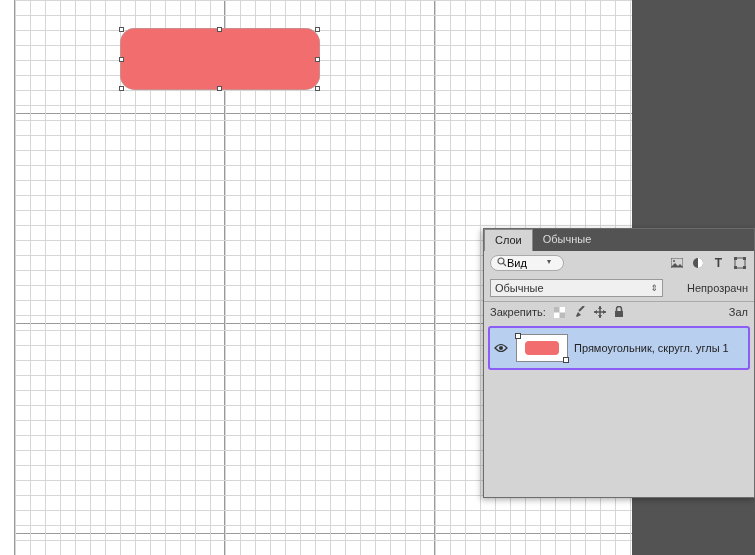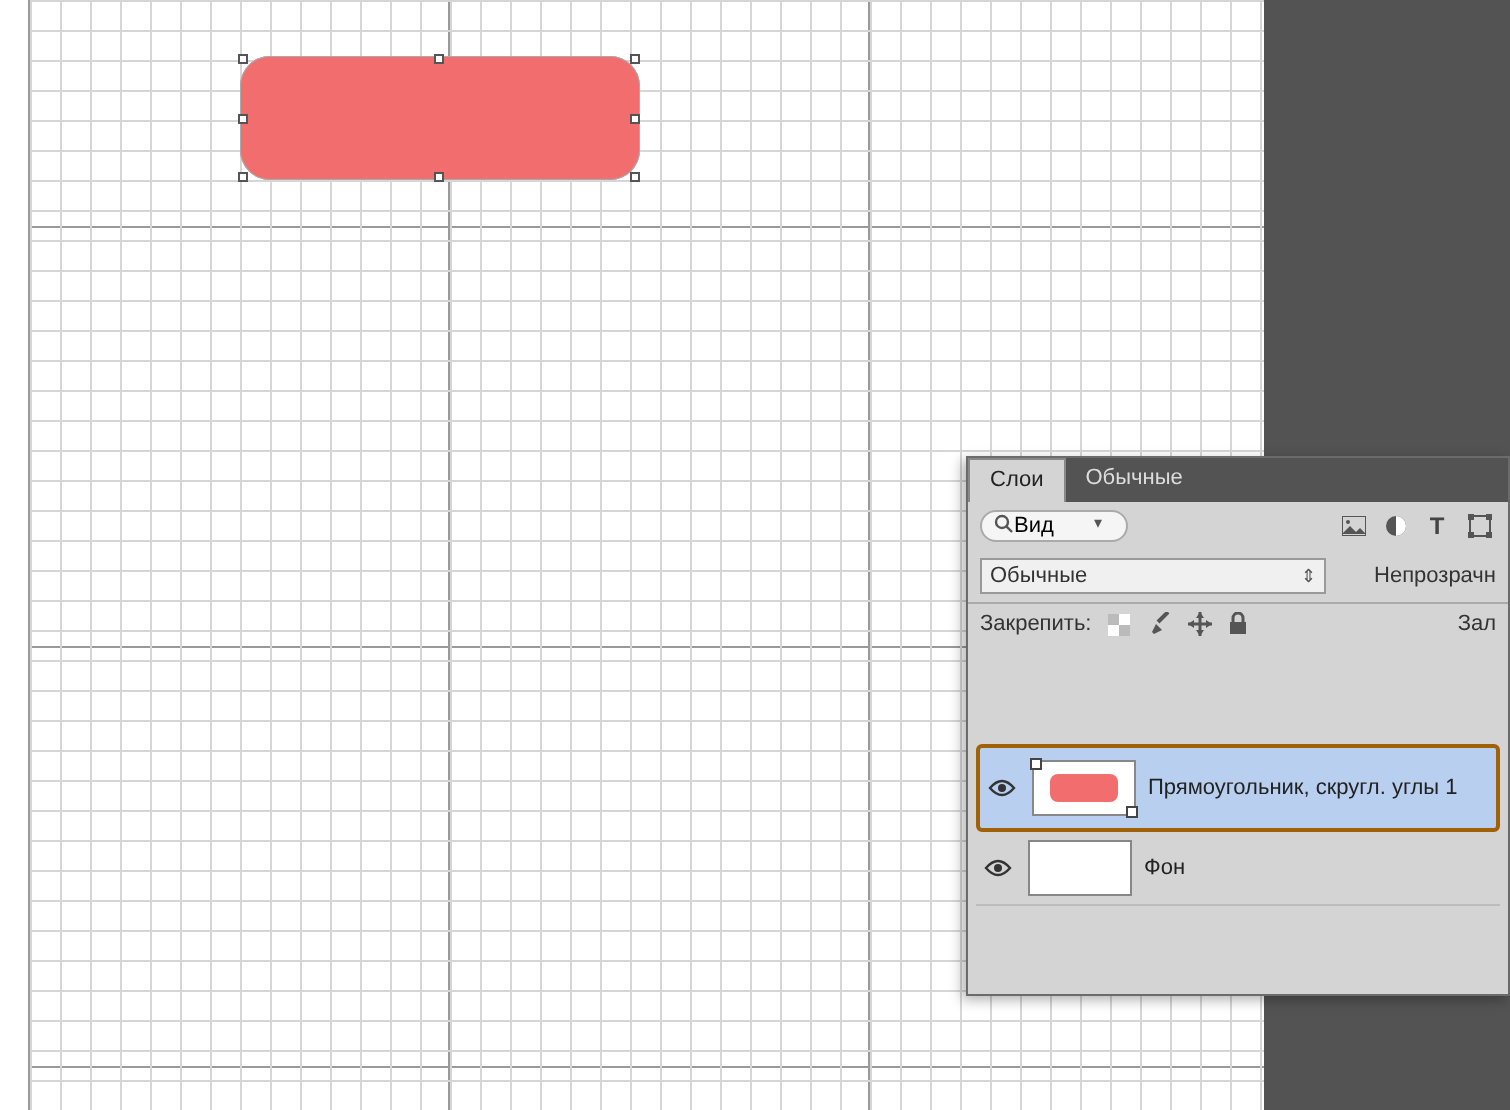--- a/index.html
+++ b/index.html
@@ -43,21 +43,21 @@
   .spacer{flex:1}
   .minibtn { width:17px; height:15px; display:flex; align-items:center; justify-content:center; cursor:default; font-size:12px; color:#444;}
   .select { flex:1; background:#f0f0f0; border:1px solid #999; font-size:11px; padding:1px 4px; height:18px; display:flex; align-items:center; justify-content:space-between;}
   .divider{height:1px;background:#aaa;margin:0;}
   .lock-row{display:flex;align-items:center;gap:8px;padding:4px 6px;font-size:11px;color:#333;justify-content:flex-end;}
   .lock-icons{display:flex;gap:6px;align-items:center;}
   .lock-icons span{width:14px;text-align:center;}
 
   .layers-list { padding:4px 4px; }
   .layer { display:flex; align-items:center; gap:6px; padding:4px 4px; border-bottom:1px solid #bcbcbc; }
-  .layer.selected { background:#b9cff0; border:2px solid #a16207; border-radius:3px; padding:6px 4px;margin-top:46px;}
+  .layer.selected { background:#b9cff0; border:2px solid #8b5cf6; border-radius:3px; padding:6px 4px;}
   .eye { width:16px; text-align:center; color:#333; font-size:13px;}
   .thumb { width:52px; height:28px; background:#fff; border:1px solid #888; position:relative; display:flex; align-items:center; justify-content:center;}
   .thumb .mini-shape{ width:34px; height:14px; background:#f26d6e; border-radius:4px; }
   .thumb .corners::before,.thumb .corners::after{content:'';position:absolute;width:4px;height:4px;background:#fff;border:1px solid #444;}
   .thumb .corners::before{left:-2px;top:-2px} .thumb .corners::after{right:-2px;bottom:-2px}
   .layer-name{font-size:11px;color:#222;}
 
   svg{display:block}
 </style>
 </head>
@@ -172,24 +172,14 @@
             <circle cx="7" cy="5" r="2" fill="#333"></circle>
           </svg>
       </div>
       <div class="thumb">
         <div class="mini-shape"></div>
         <div class="corners"></div>
       </div>
       <span class="layer-name">Прямоугольник, скругл. углы 1</span>
     </div>
 
-    <div class="layer">
-      <div class="eye">
-        <svg width="14" height="10" viewBox="0 0 14 10">
-            <path d="M1 5 Q7 -2 13 5 Q7 12 1 5 Z" fill="none" stroke="#333" stroke-width="1.2"></path>
-            <circle cx="7" cy="5" r="2" fill="#333"></circle>
-          </svg>
-      </div>
-      <div class="thumb"></div>
-      <span class="layer-name">Фон</span>
-    </div>
   </div>
 </div>
 
 </body></html>

